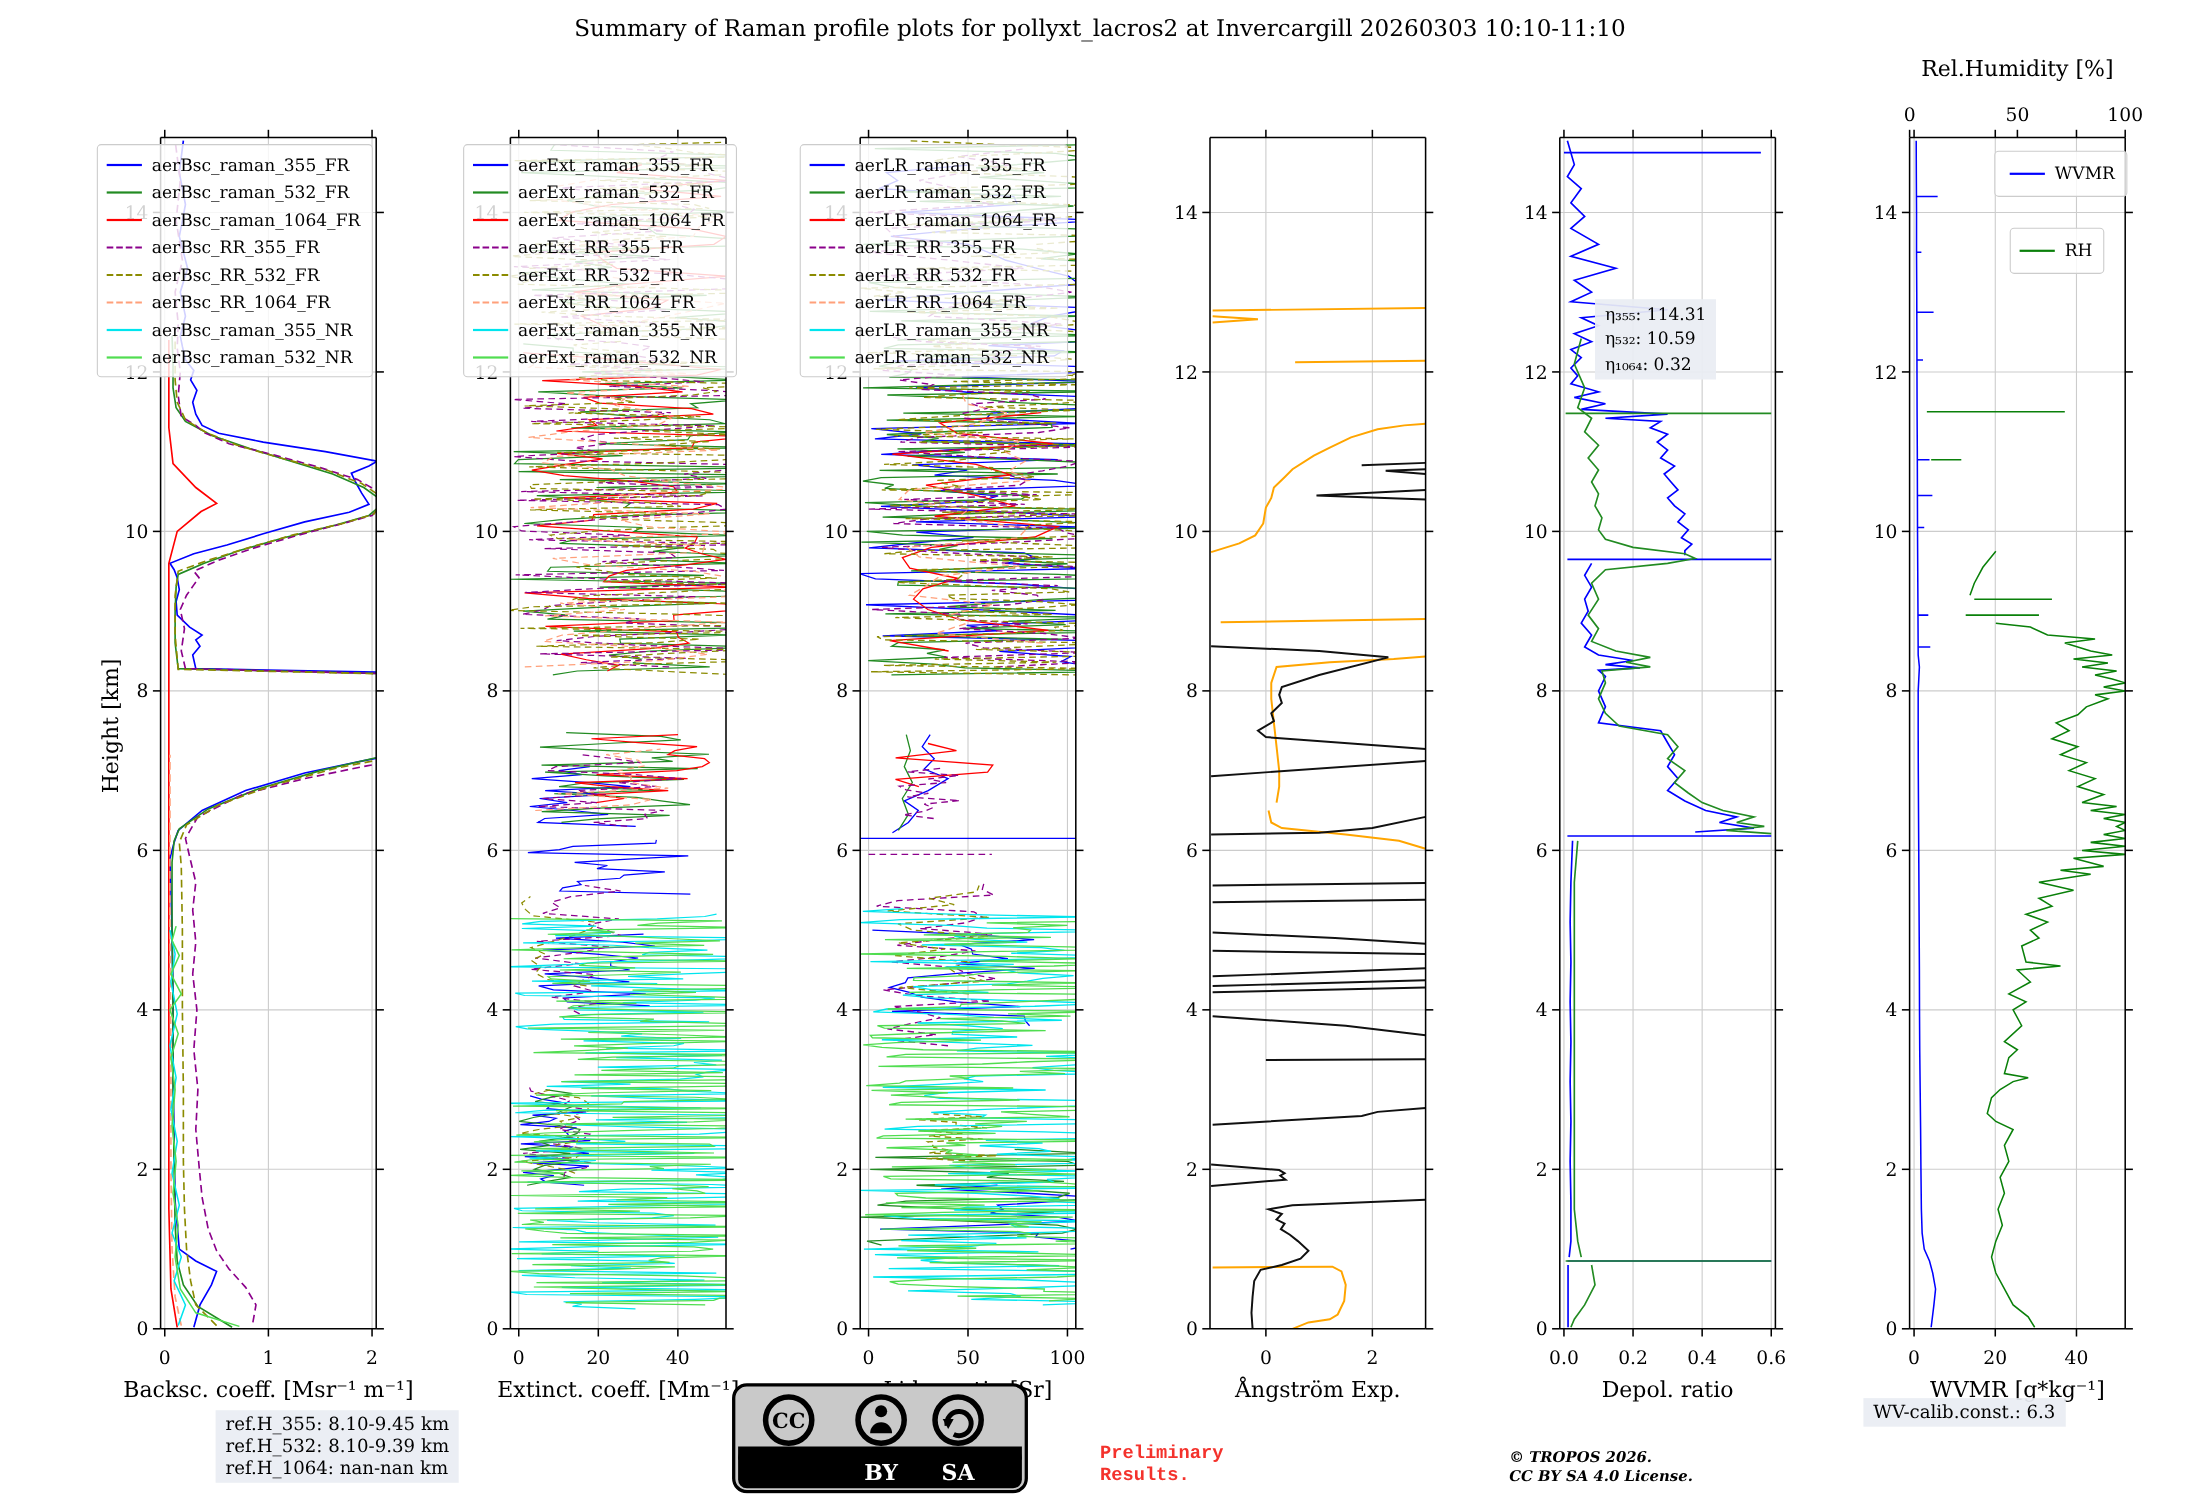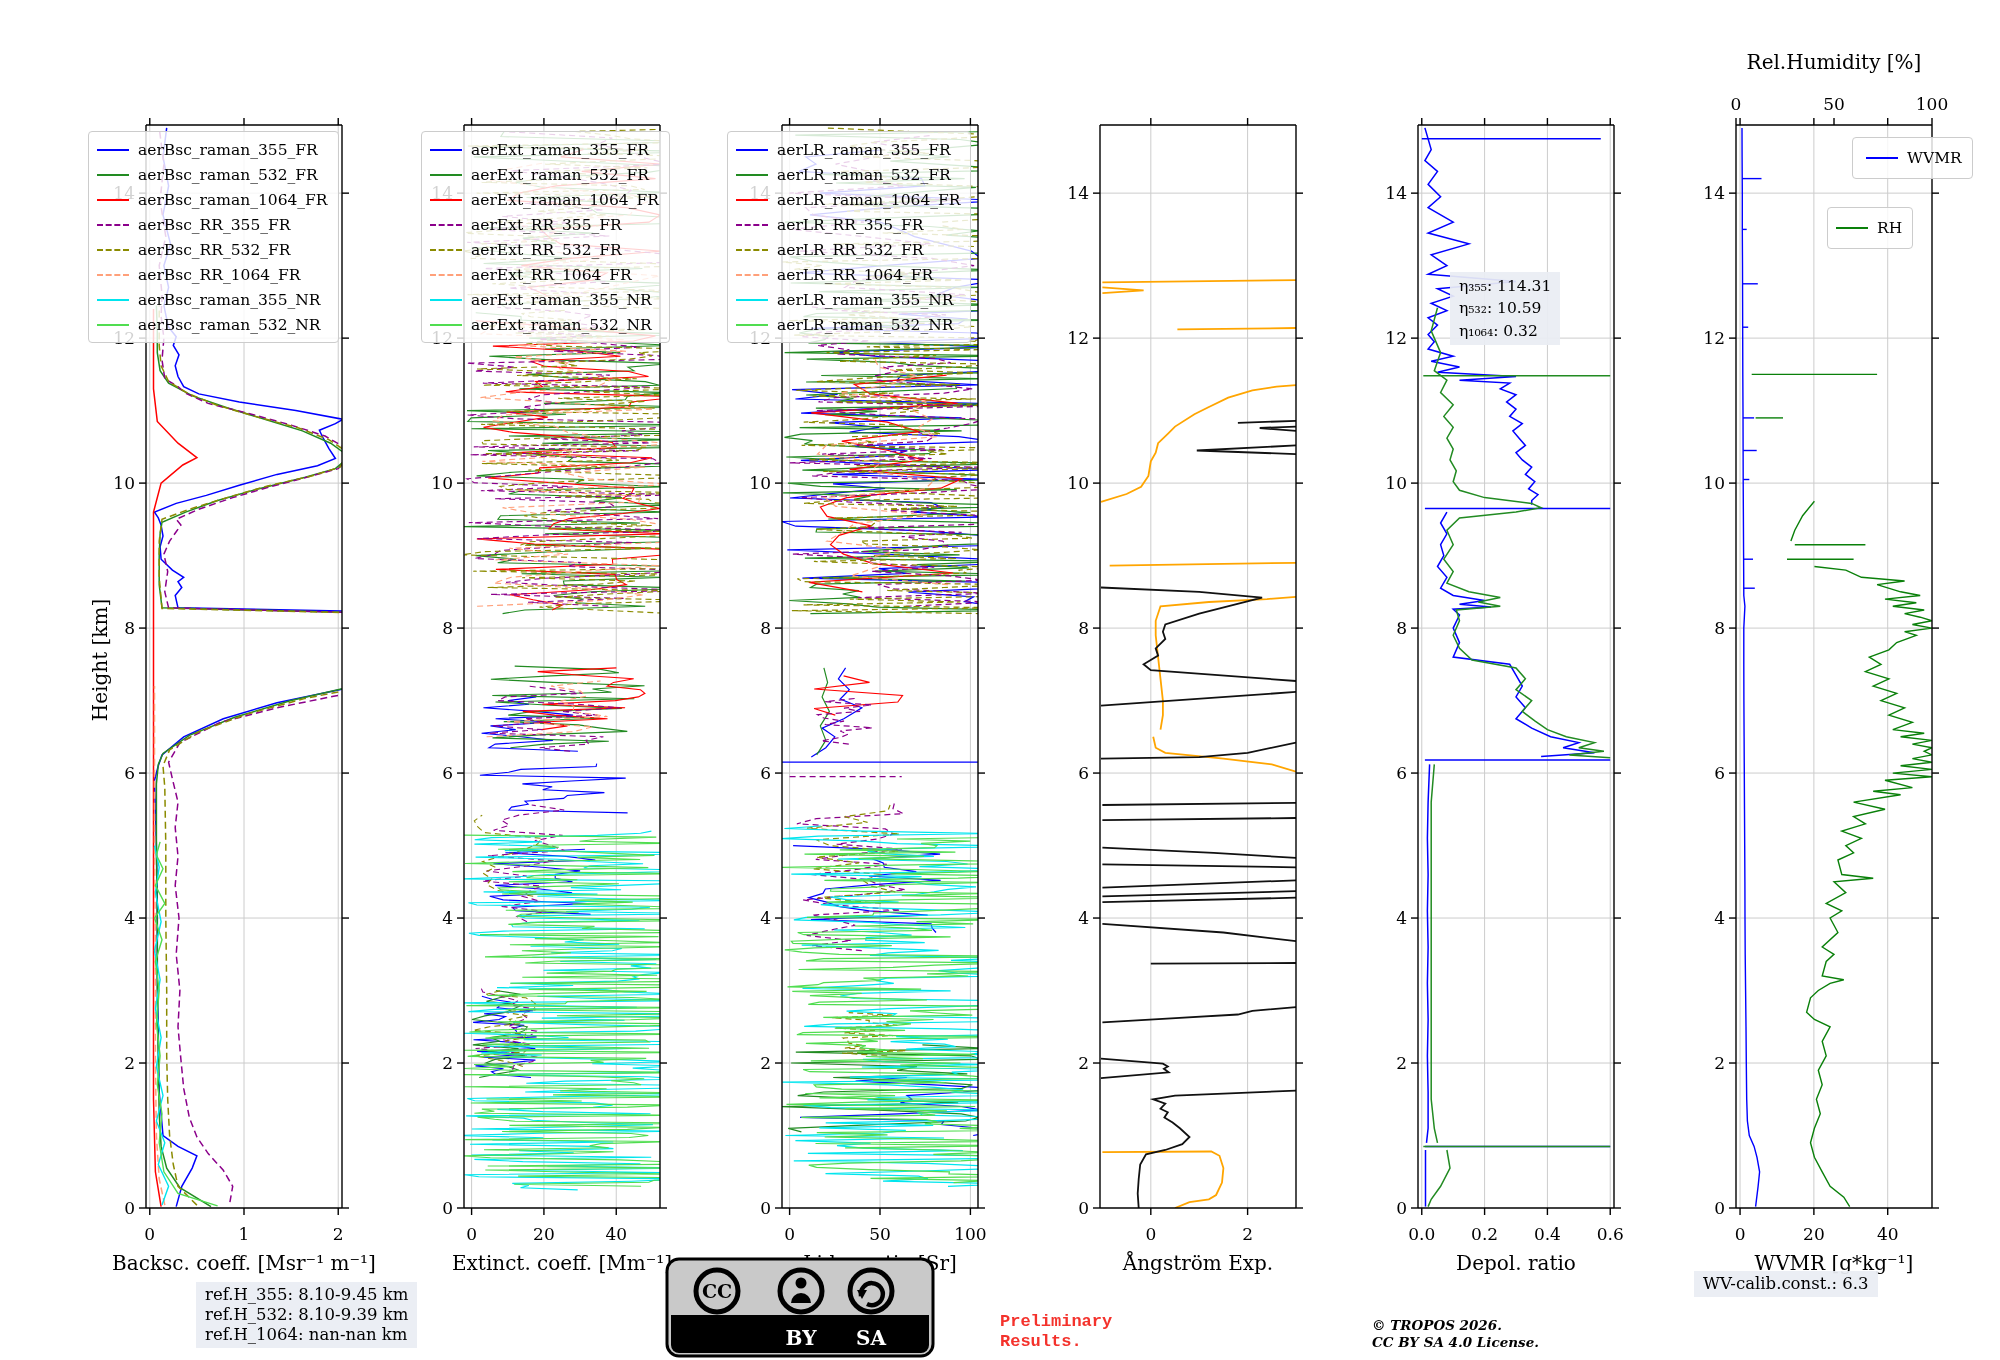--- a/index.html
+++ b/index.html
@@ -21,20 +21,21 @@
   #preliminary{left:1000px;top:1312px;color:#f4322c;font-weight:bold;font-size:17px;line-height:1.18;font-family:Liberation Mono, monospace;}
   #copyright{left:1372px;top:1317px;font-weight:bold;font-size:13.5px;line-height:1.25;font-style:italic;}
   #cc-badge{left:665px;top:1257px;cursor:pointer;}
   svg text{font-family:"DejaVu Serif","Liberation Serif",serif;}
 </style>
 </head>
 <body>
 
 <div id="figure">
 
+  <div class="abs" id="title">Summary of Raman profile plots for pollyxt_lacros2 at Invercargill 20260303 10:10-11:10</div>
 
   <svg id="plot-svg" class="abs" style="left:0;top:0" width="2000" height="1360">
       <defs>
         <clipPath id="clip0">
           <rect x="146" y="125" width="196" height="1083"></rect>
         </clipPath>
         <clipPath id="clip1">
           <rect x="464" y="125" width="196" height="1083"></rect>
         </clipPath>
         <clipPath id="clip2">
@@ -640,21 +641,21 @@
       </div>
       <div class="lrow">
         <span class="swatch" style="border-top-color: rgb(0, 229, 238); border-top-style: solid;"></span>
         <span>aerLR_raman_355_NR</span>
       </div>
       <div class="lrow">
         <span class="swatch" style="border-top-color: rgb(80, 221, 80); border-top-style: solid;"></span>
         <span>aerLR_raman_532_NR</span>
       </div>
     </div>
-    <div class="legend abs lg" style="left: 1852px; top: 137px; padding-left: 13px;">
+    <div class="legend abs lg" style="left: 1813px; top: 137px; padding-left: 13px;">
       <div class="lrow">
         <span class="swatch" style="border-top-color: rgb(0, 0, 255); border-top-style: solid;"></span>
         <span>WVMR</span>
       </div>
     </div>
     <div class="legend abs lg" style="left: 1827px; top: 190px; margin-top: 17px;">
       <div class="lrow">
         <span class="swatch" style="border-top-color: rgb(10, 128, 10); border-top-style: solid;"></span>
         <span>RH</span>
       </div>

